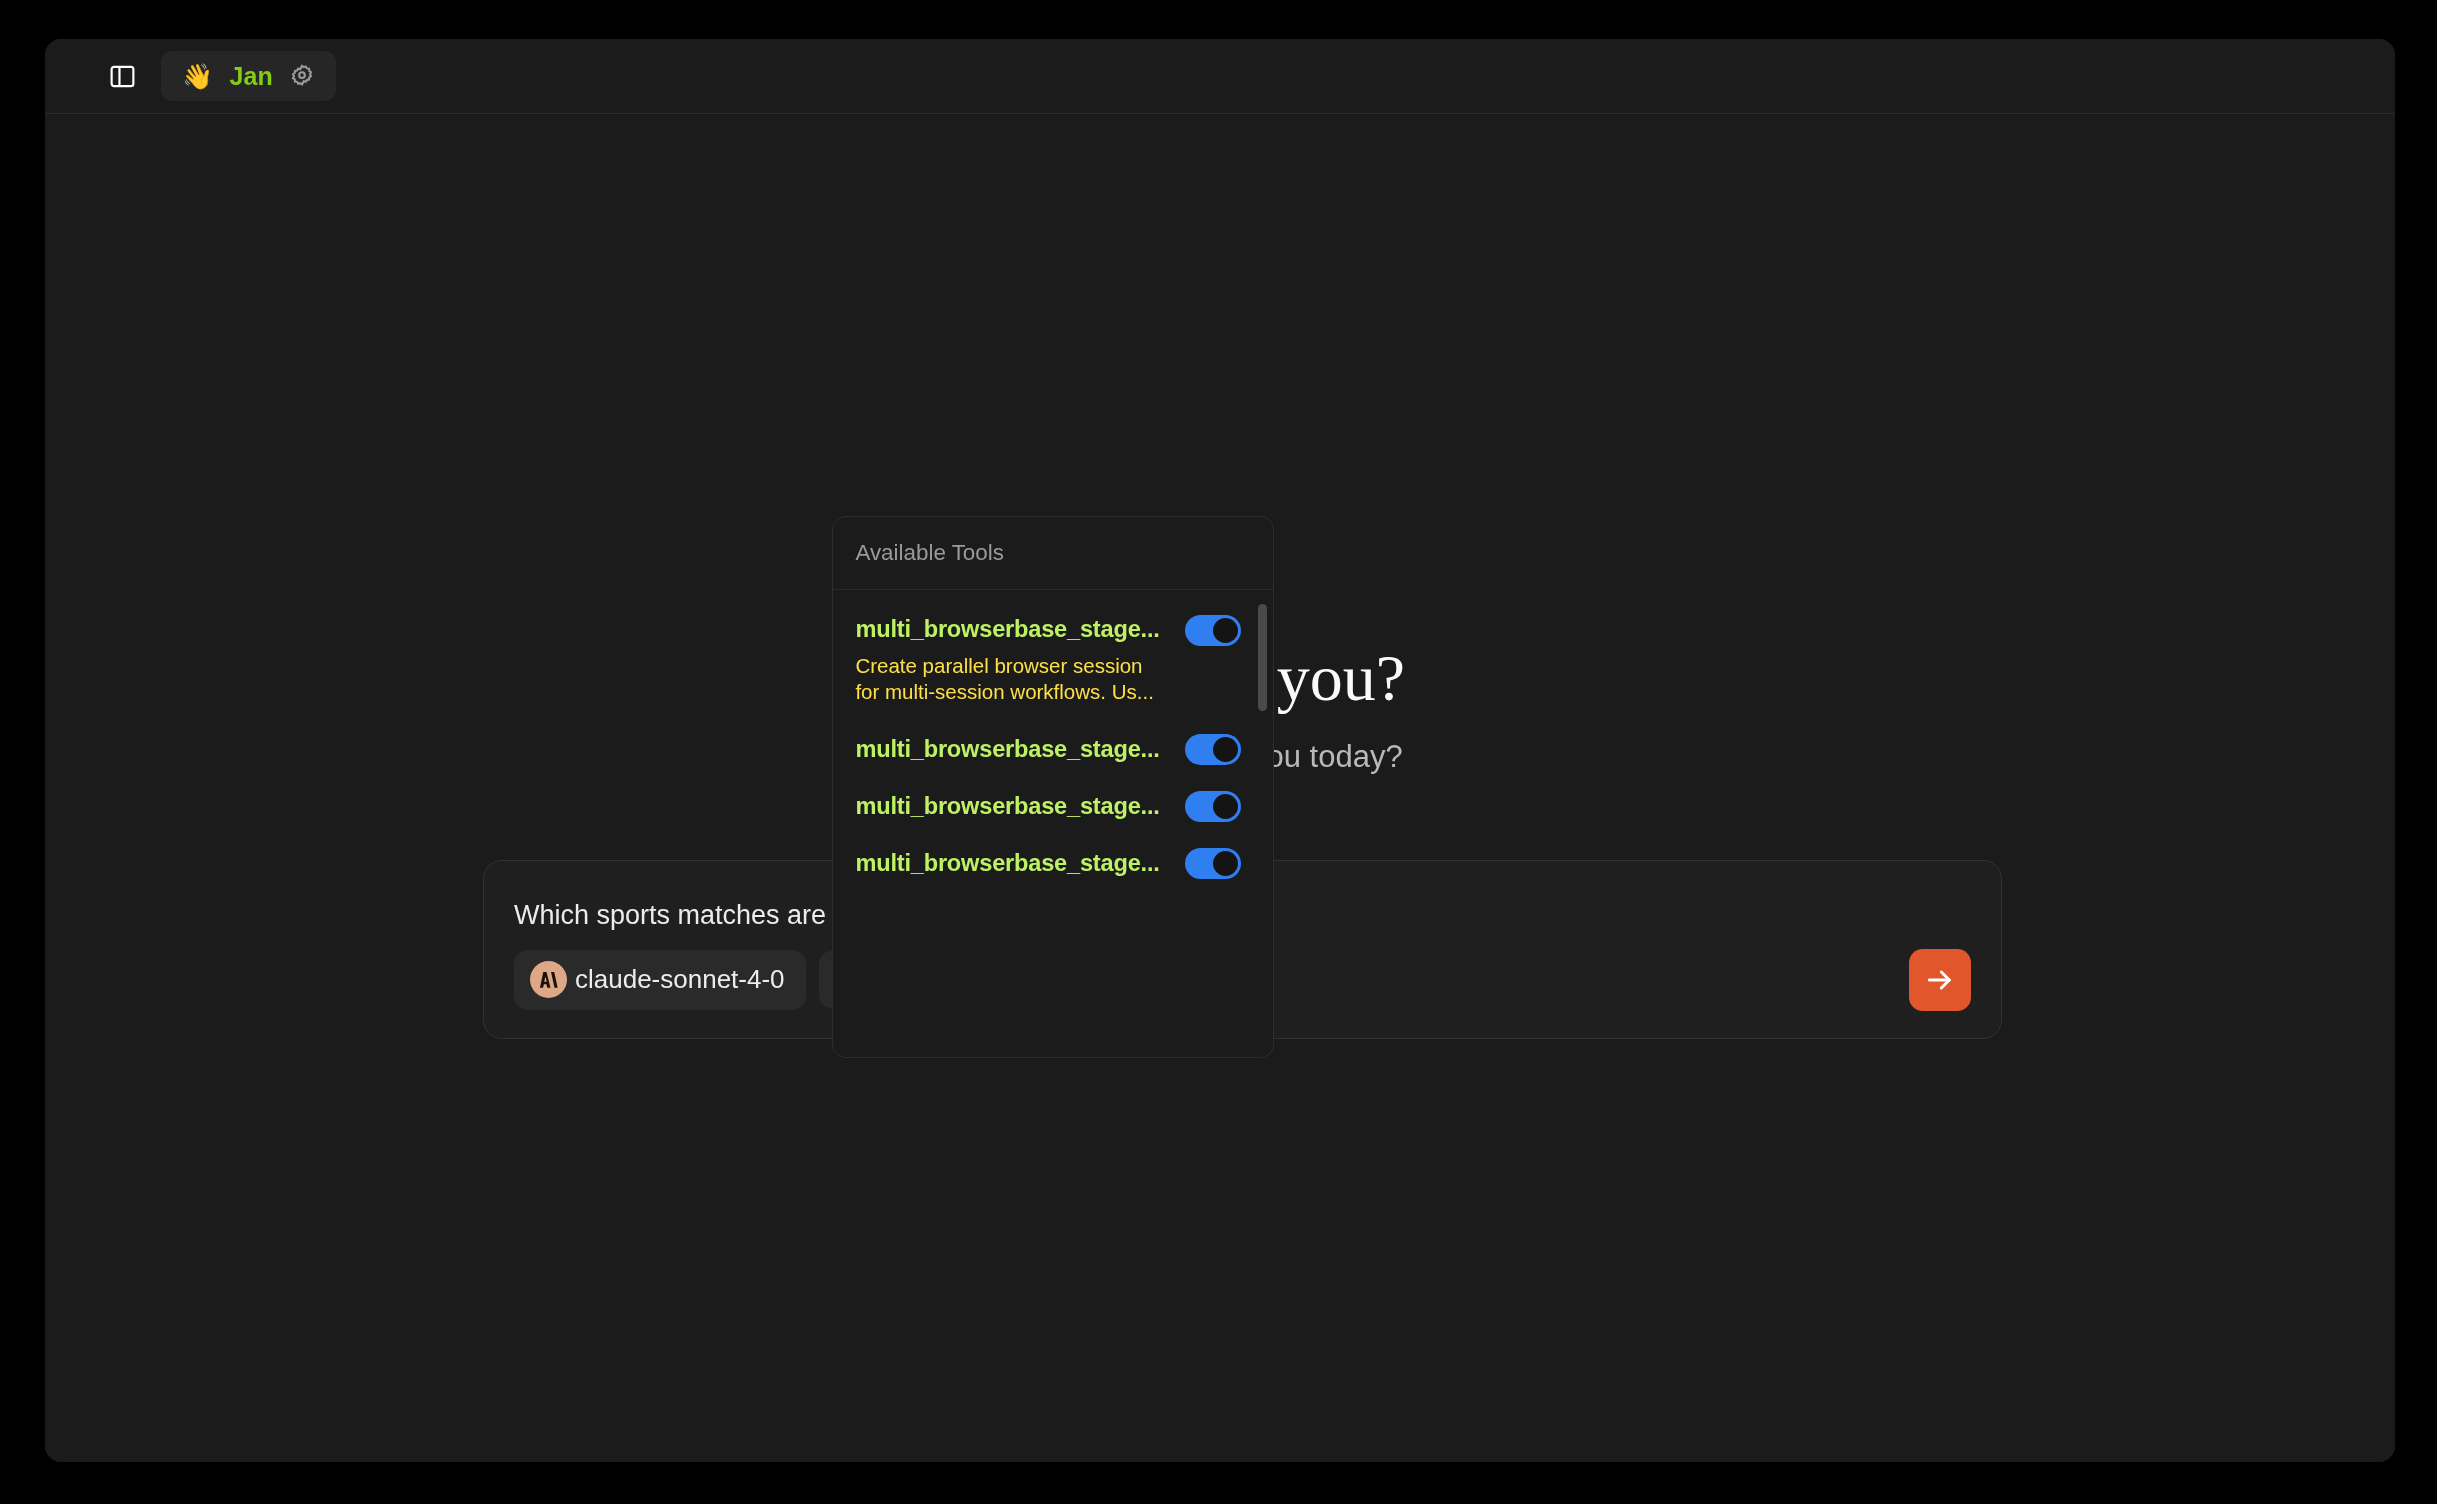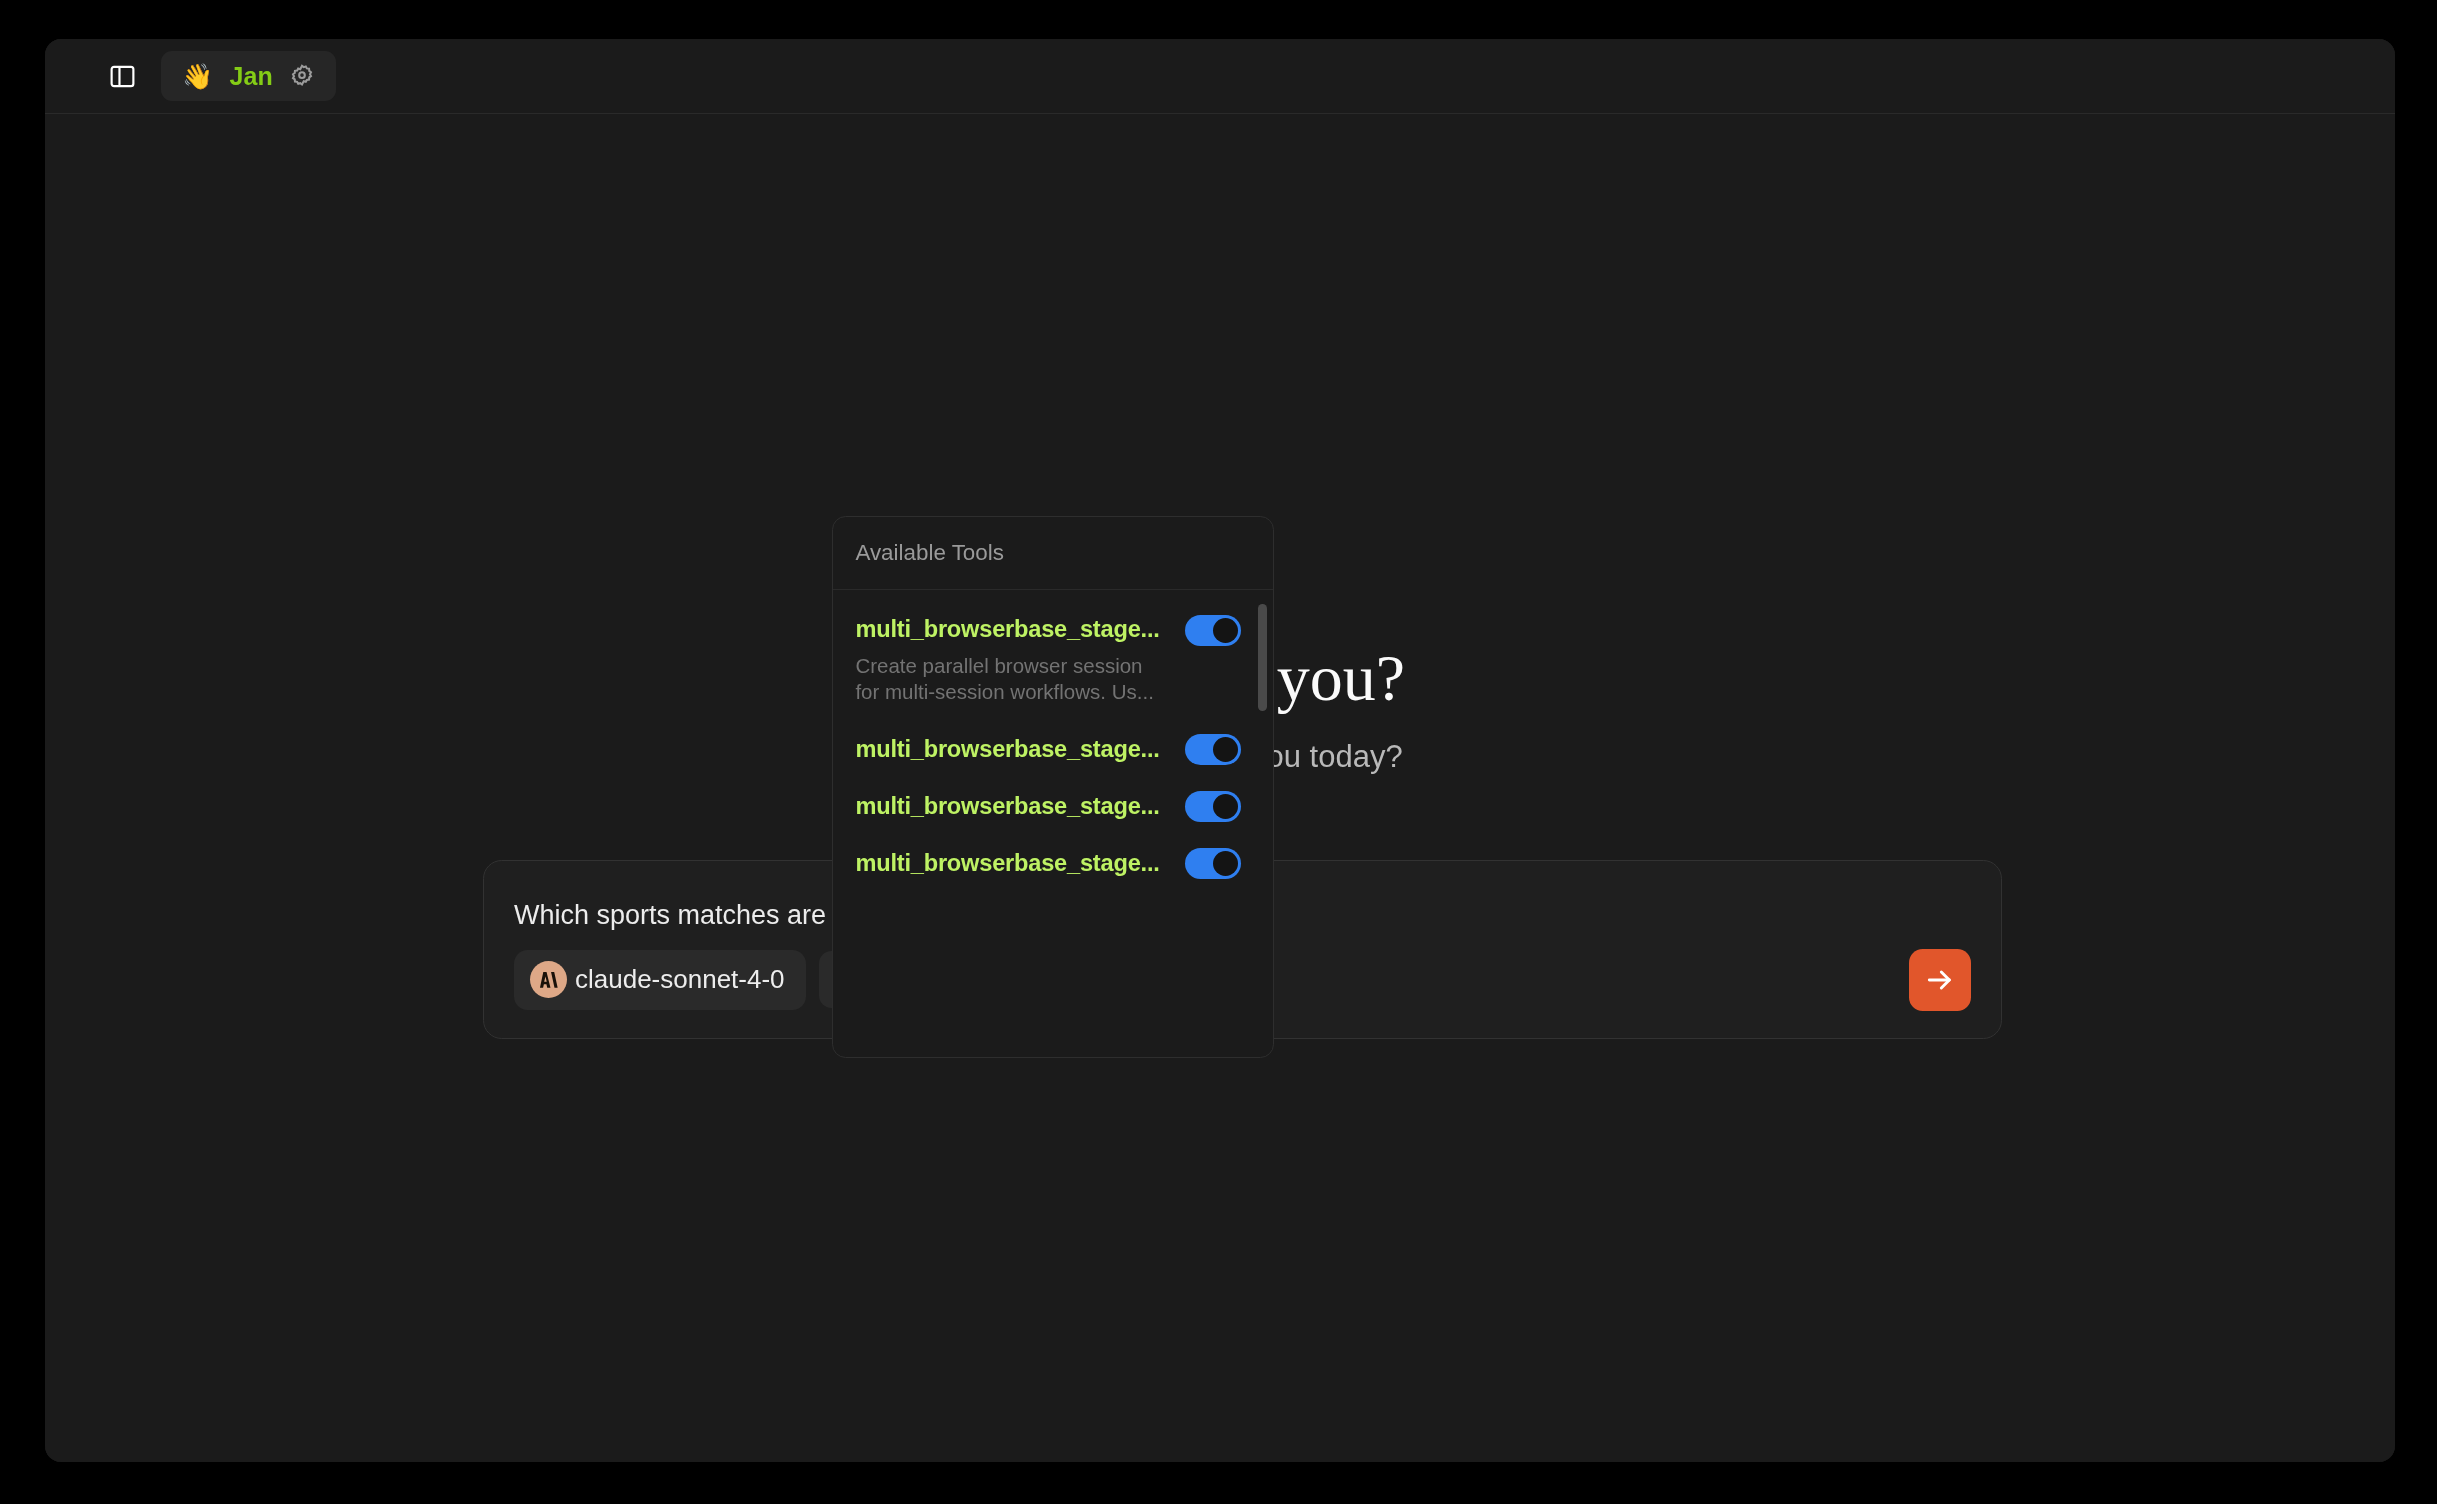--- a/index.html
+++ b/index.html
@@ -196,21 +196,21 @@
     font-size:23.6px;
     font-weight:700;
     white-space:nowrap;
     overflow:hidden;
     text-overflow:ellipsis;
     max-width:305px;
     letter-spacing:-0.2px;
   }
   .tool-desc{
     margin-top:10px;
-    color:#737373;
+    color:#fde047;
     font-size:20.5px;
     line-height:1.28;
     max-width:311px;
     display:-webkit-box;
     -webkit-line-clamp:2;
     -webkit-box-orient:vertical;
     overflow:hidden;
   }
   .tool-toggle{
     position:absolute;

